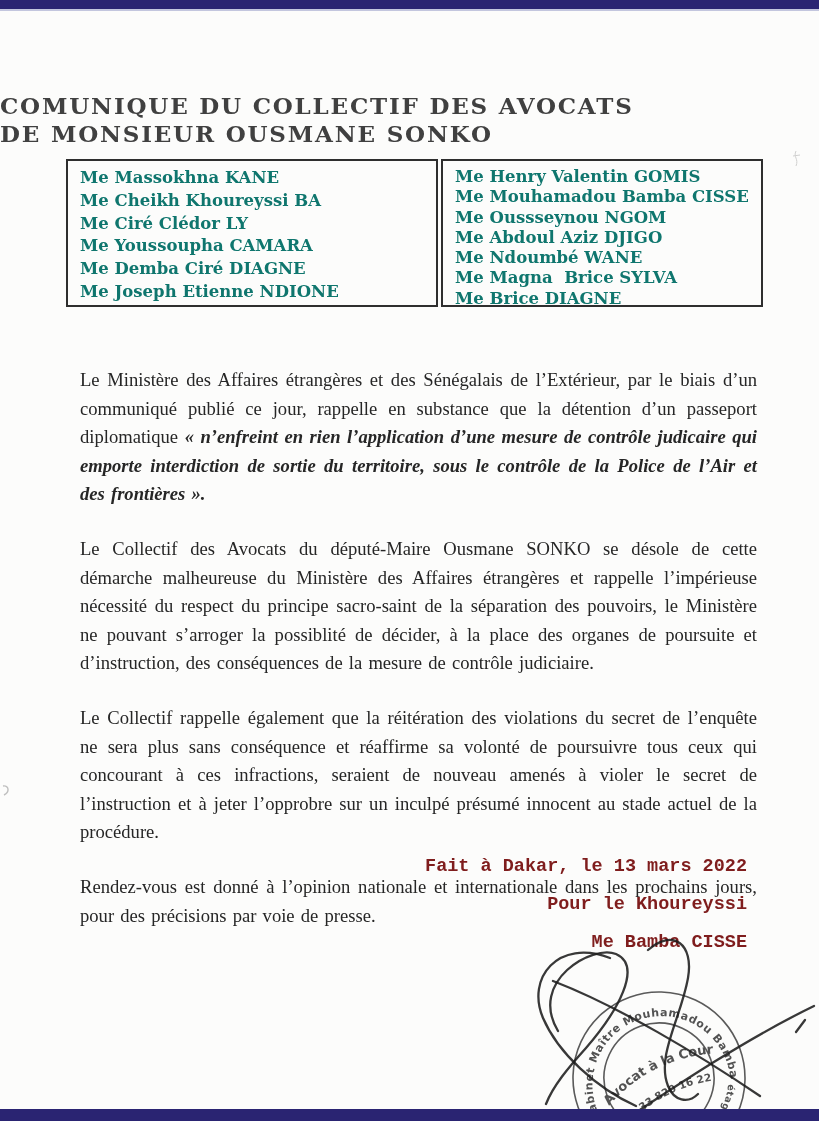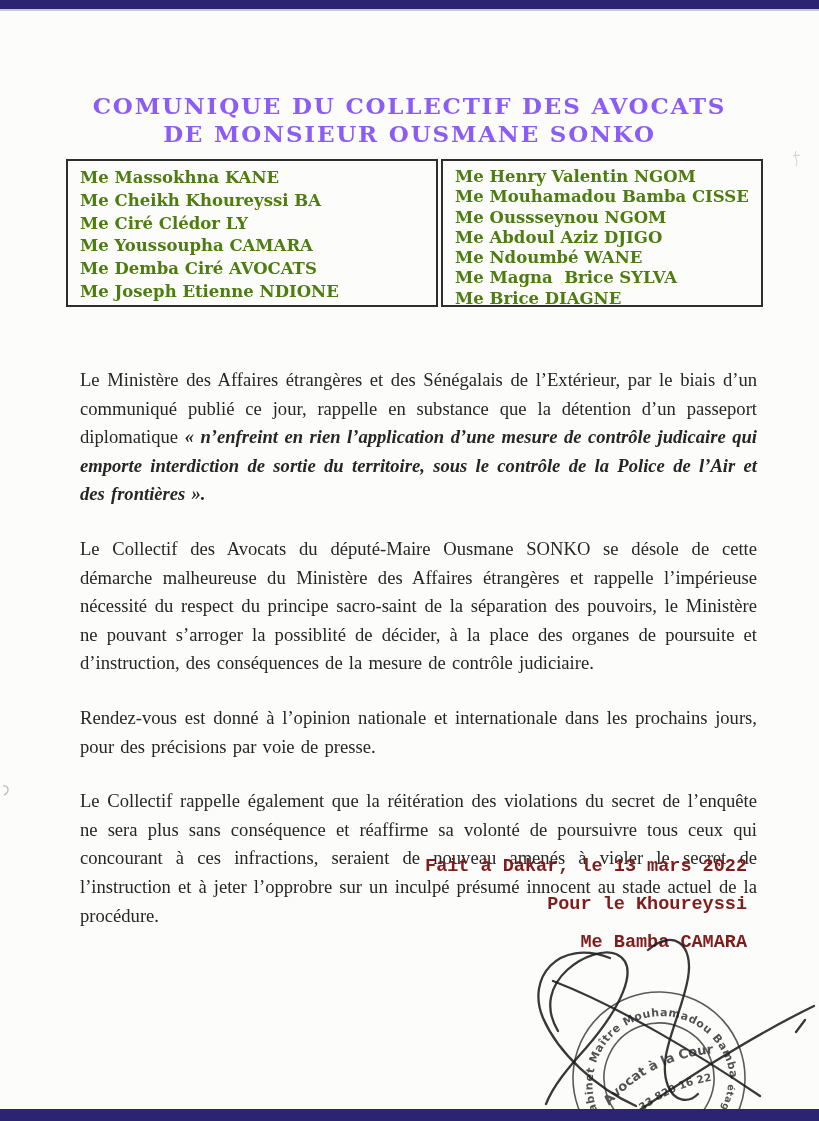--- a/index.html
+++ b/index.html
@@ -7,30 +7,30 @@
     position:relative; width:819px; height:1121px; margin:0 auto;
     background:#fcfcfb; overflow:hidden;
     font-family:"Liberation Serif", serif; color:#222;
   }
   .bar { position:absolute; left:0; width:100%; }
   .bar.top { top:0; height:9px; border-bottom:2px solid #c3c6de; }
   .bar.bottom { bottom:0; height:12px; z-index:30; }
 
   .doc-title {
     position:absolute; top:92px; left:0; right:0; margin:0;
-    text-align:center; font-family:"DejaVu Serif", serif;
+    font-family:"DejaVu Serif", serif;
     font-weight:bold; font-size:23px; line-height:1.2;
-    letter-spacing:1.8px; color:#8b5cf6;
+    letter-spacing:1.8px; color:#404040;
   }
 
   .lawyers { position:absolute; left:66px; top:159px; width:697px; height:148px; display:flex; gap:3px; }
   .cell {
     box-sizing:border-box; border:2px solid #2e2e2e;
     font-family:"DejaVu Serif", serif; font-weight:bold;
-    font-size:16.5px; color:#4d7c0f; padding:6px 4px 0 12px;
+    font-size:16.5px; color:#0f766e; padding:6px 4px 0 12px;
     background:transparent;
   }
   .cell.left  { width:372px; line-height:22.8px; }
   .cell.right { flex:1; line-height:20.3px; }
 
   .doc-body {
     position:absolute; left:80px; top:366px; width:677px;
     font-size:18.6px; line-height:28.6px; text-align:justify;
     word-spacing:1.5px; color:#262626;
   }
@@ -62,45 +62,45 @@
     <span>COMUNIQUE DU COLLECTIF DES AVOCATS</span><br>
     <span>DE MONSIEUR OUSMANE SONKO</span>
   </h1>
 
   <div class="lawyers">
     <div class="cell left">
       <div>Me Massokhna KANE</div>
       <div>Me Cheikh Khoureyssi BA</div>
       <div>Me Ciré Clédor LY</div>
       <div>Me Youssoupha CAMARA</div>
-      <div>Me Demba Ciré AVOCATS</div>
+      <div>Me Demba Ciré DIAGNE</div>
       <div>Me Joseph Etienne NDIONE</div>
     </div>
     <div class="cell right">
-      <div>Me Henry Valentin NGOM</div>
+      <div>Me Henry Valentin GOMIS</div>
       <div>Me Mouhamadou Bamba CISSE</div>
       <div>Me Oussseynou NGOM</div>
       <div>Me Abdoul Aziz DJIGO</div>
       <div>Me Ndoumbé WANE</div>
       <div>Me Magna&nbsp; Brice SYLVA</div>
       <div>Me Brice DIAGNE</div>
     </div>
   </div>
 
   <main class="doc-body">
     <p><span>Le Ministère des Affaires étrangères et des Sénégalais de l’Extérieur, par le biais d’un communiqué publié ce jour, rappelle en substance que la détention d’un passeport diplomatique </span><span class="emph">« n’enfreint en rien l’application d’une mesure de contrôle judicaire qui emporte interdiction de sortie du territoire, sous le contrôle de la Police de l’Air et des frontières ».</span></p>
     <p>Le Collectif des Avocats du député-Maire Ousmane SONKO se désole de cette démarche malheureuse du Ministère des Affaires étrangères et rappelle l’impérieuse nécessité du respect du principe sacro-saint de la séparation des pouvoirs, le Ministère ne pouvant s’arroger la possiblité de décider, à la place des organes de poursuite et d’instruction, des conséquences de la mesure de contrôle judiciaire.</p>
+    <p>Le Collectif rappelle également que la réitération des violations du secret de l’enquête ne sera plus sans conséquence et réaffirme sa volonté de poursuivre tous ceux qui concourant à ces infractions, seraient de nouveau amenés à violer le secret de l’instruction et à jeter l’opprobre sur un inculpé présumé innocent au stade actuel de la procédure.</p>
     <p>Rendez-vous est donné à l’opinion nationale et internationale dans les prochains jours, pour des précisions par voie de presse.</p>
-    <p>Le Collectif rappelle également que la réitération des violations du secret de l’enquête ne sera plus sans conséquence et réaffirme sa volonté de poursuivre tous ceux qui concourant à ces infractions, seraient de nouveau amenés à violer le secret de l’instruction et à jeter l’opprobre sur un inculpé présumé innocent au stade actuel de la procédure.</p>
   </main>
 
   <div class="sign-block">
     <div class="sig-line">Fait à Dakar, le 13 mars 2022</div>
     <div class="sig-line">Pour le Khoureyssi</div>
-    <div class="sig-line">Me Bamba CAMARA</div>
+    <div class="sig-line">Me Bamba CISSE</div>
   </div>
 
   <svg class="stamp-svg" width="321" height="185" viewBox="0 0 321 185">
     <g transform="rotate(-20 161 142)">
       <circle class="stamp-ring" cx="161" cy="142" r="86"></circle>
       <circle class="stamp-ring" cx="161" cy="142" r="55"></circle>
       <defs>
         <path id="ringArc" d="M 94,166 A 69 69 0 1 1 228,166"></path>
         <path id="sideArc" d="M 228,160 A 69 69 0 0 1 185,207"></path>
         <path id="innerArc1" d="M 103,152 A 150 150 0 0 1 222,138"></path>

